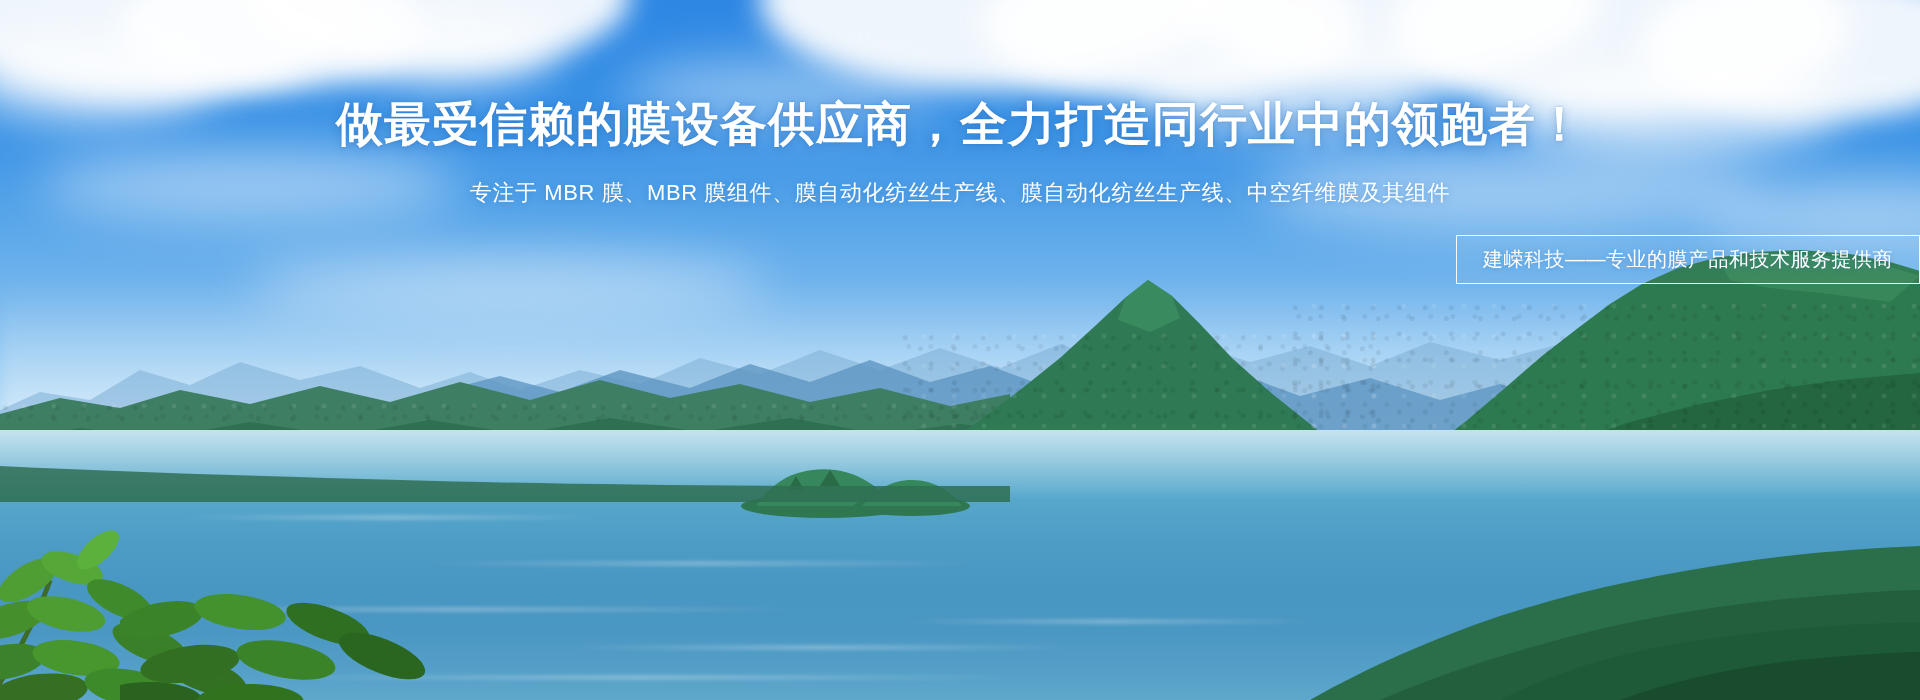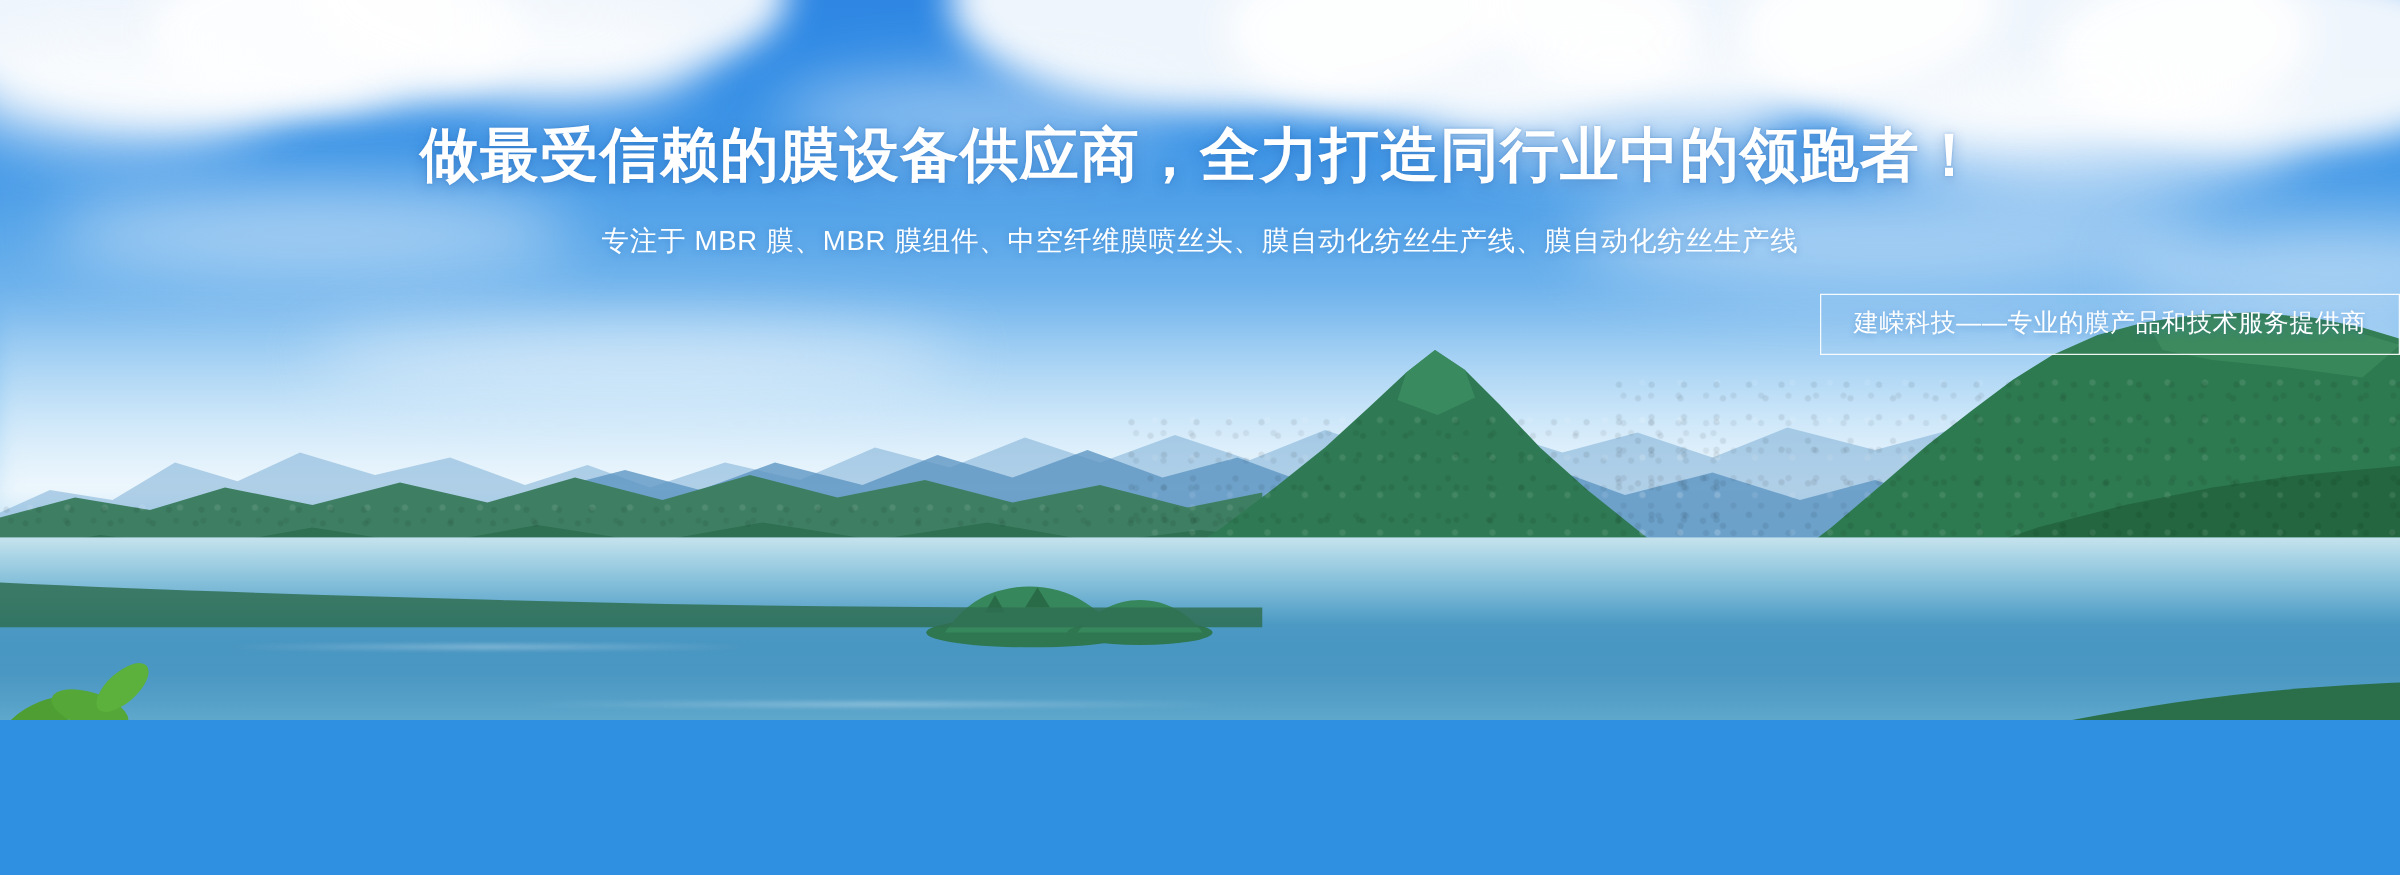--- a/index.html
+++ b/index.html
@@ -7,21 +7,21 @@
   html, body {
     width:1920px; height:700px;
     overflow:hidden;
     background:#2f8fe0;
     font-family:"Liberation Sans","DejaVu Sans",sans-serif;
   }
 
   
   .banner {
     position:relative;
-    width:1920px; height:576px;
+    width:1920px; height:700px;
     overflow:hidden;
   }
 
   
   .sky {
     position:absolute; inset:0;
     background:
       linear-gradient(to bottom,
         #2f87e3 0%,
         #2f8ae4 8%,
@@ -314,20 +314,20 @@
 
     <svg style="position:absolute; left:1500px; top:560px; width:420px; height:140px;" viewBox="0 0 420 140" preserveAspectRatio="none">
       <path d="M0,140 C60,110 120,92 200,80 C280,68 350,64 420,62 L420,140 Z" fill="#1f5a38"></path>
       <path d="M120,140 C180,118 250,104 320,98 C370,94 400,92 420,92 L420,140 Z" fill="#194c2f"></path>
     </svg>
   </div>
 
   <div class="content">
     <h1 class="headline">做最受信赖的膜设备供应商，全力打造同行业中的领跑者！</h1>
 
-    <p class="subtitle">专注于 MBR 膜、MBR 膜组件、中空纤维膜喷丝头、膜自动化纺丝生产线、膜自动化纺丝生产线</p>
+    <p class="subtitle">专注于 MBR 膜、MBR 膜组件、膜自动化纺丝生产线、膜自动化纺丝生产线、中空纤维膜及其组件</p>
 
     <div class="tagline-wrap">
       <div class="tagline-box">建嵘科技——专业的膜产品和技术服务提供商</div>
     </div>
   </div>
 
 </div>
 
 </body></html>

